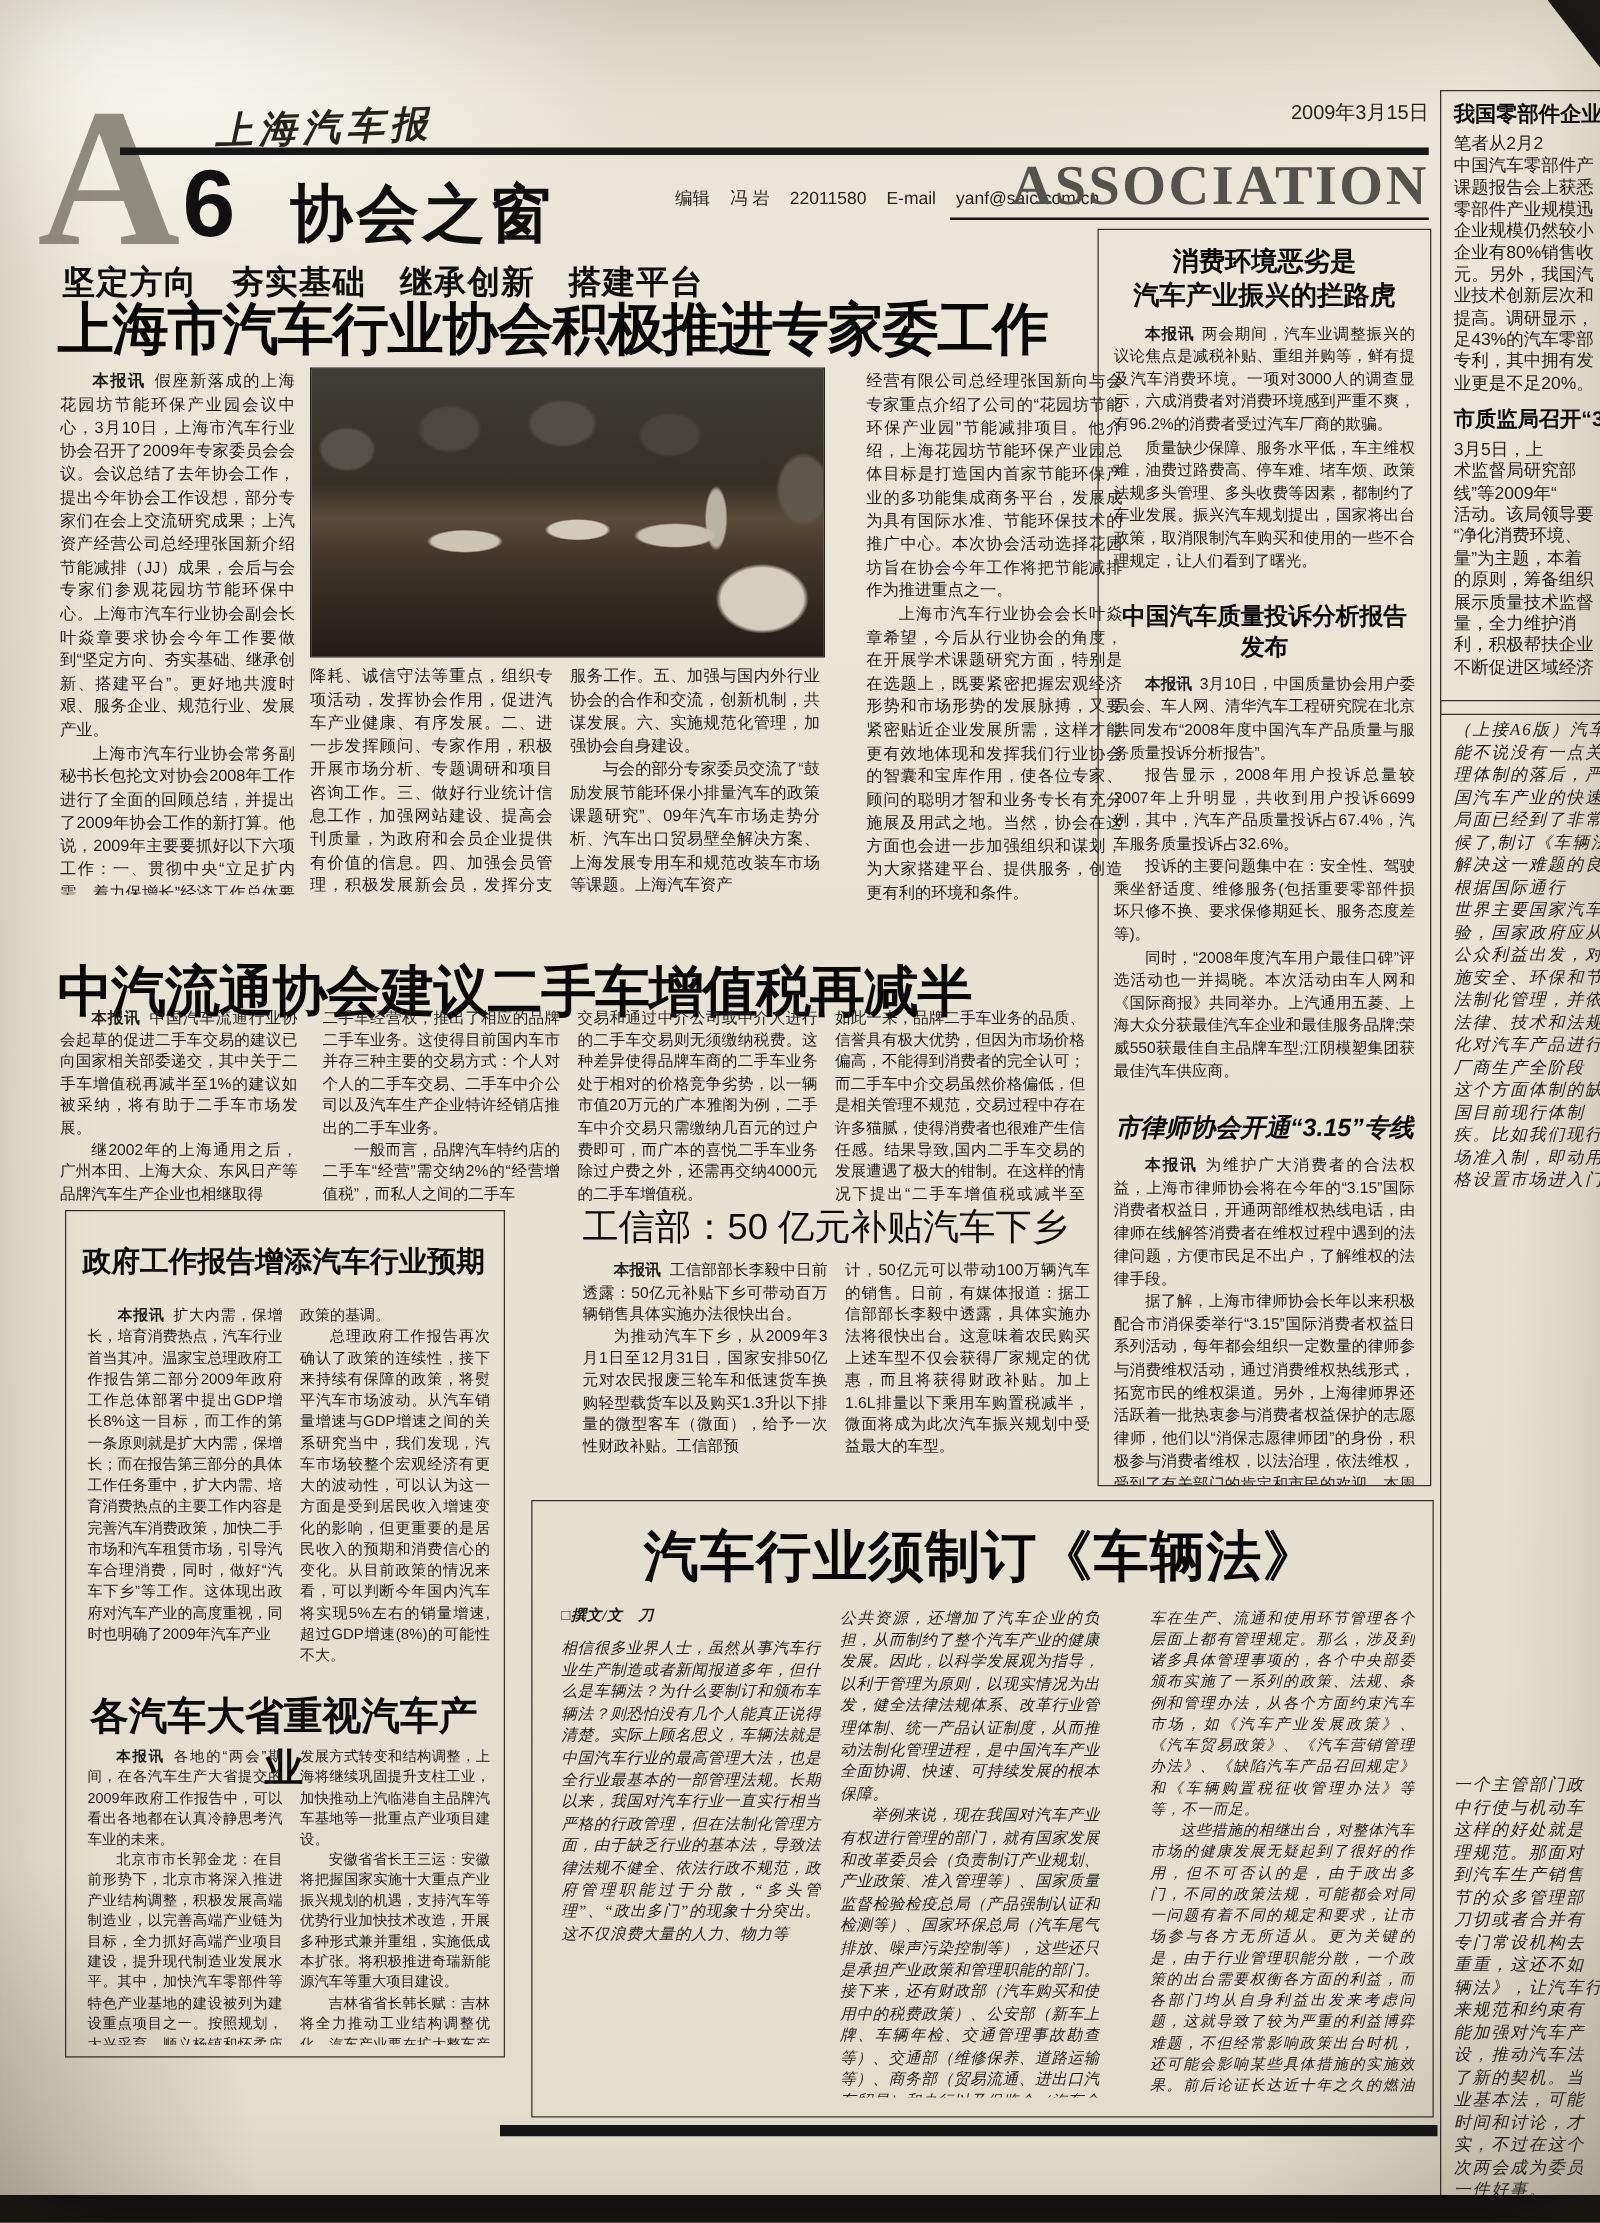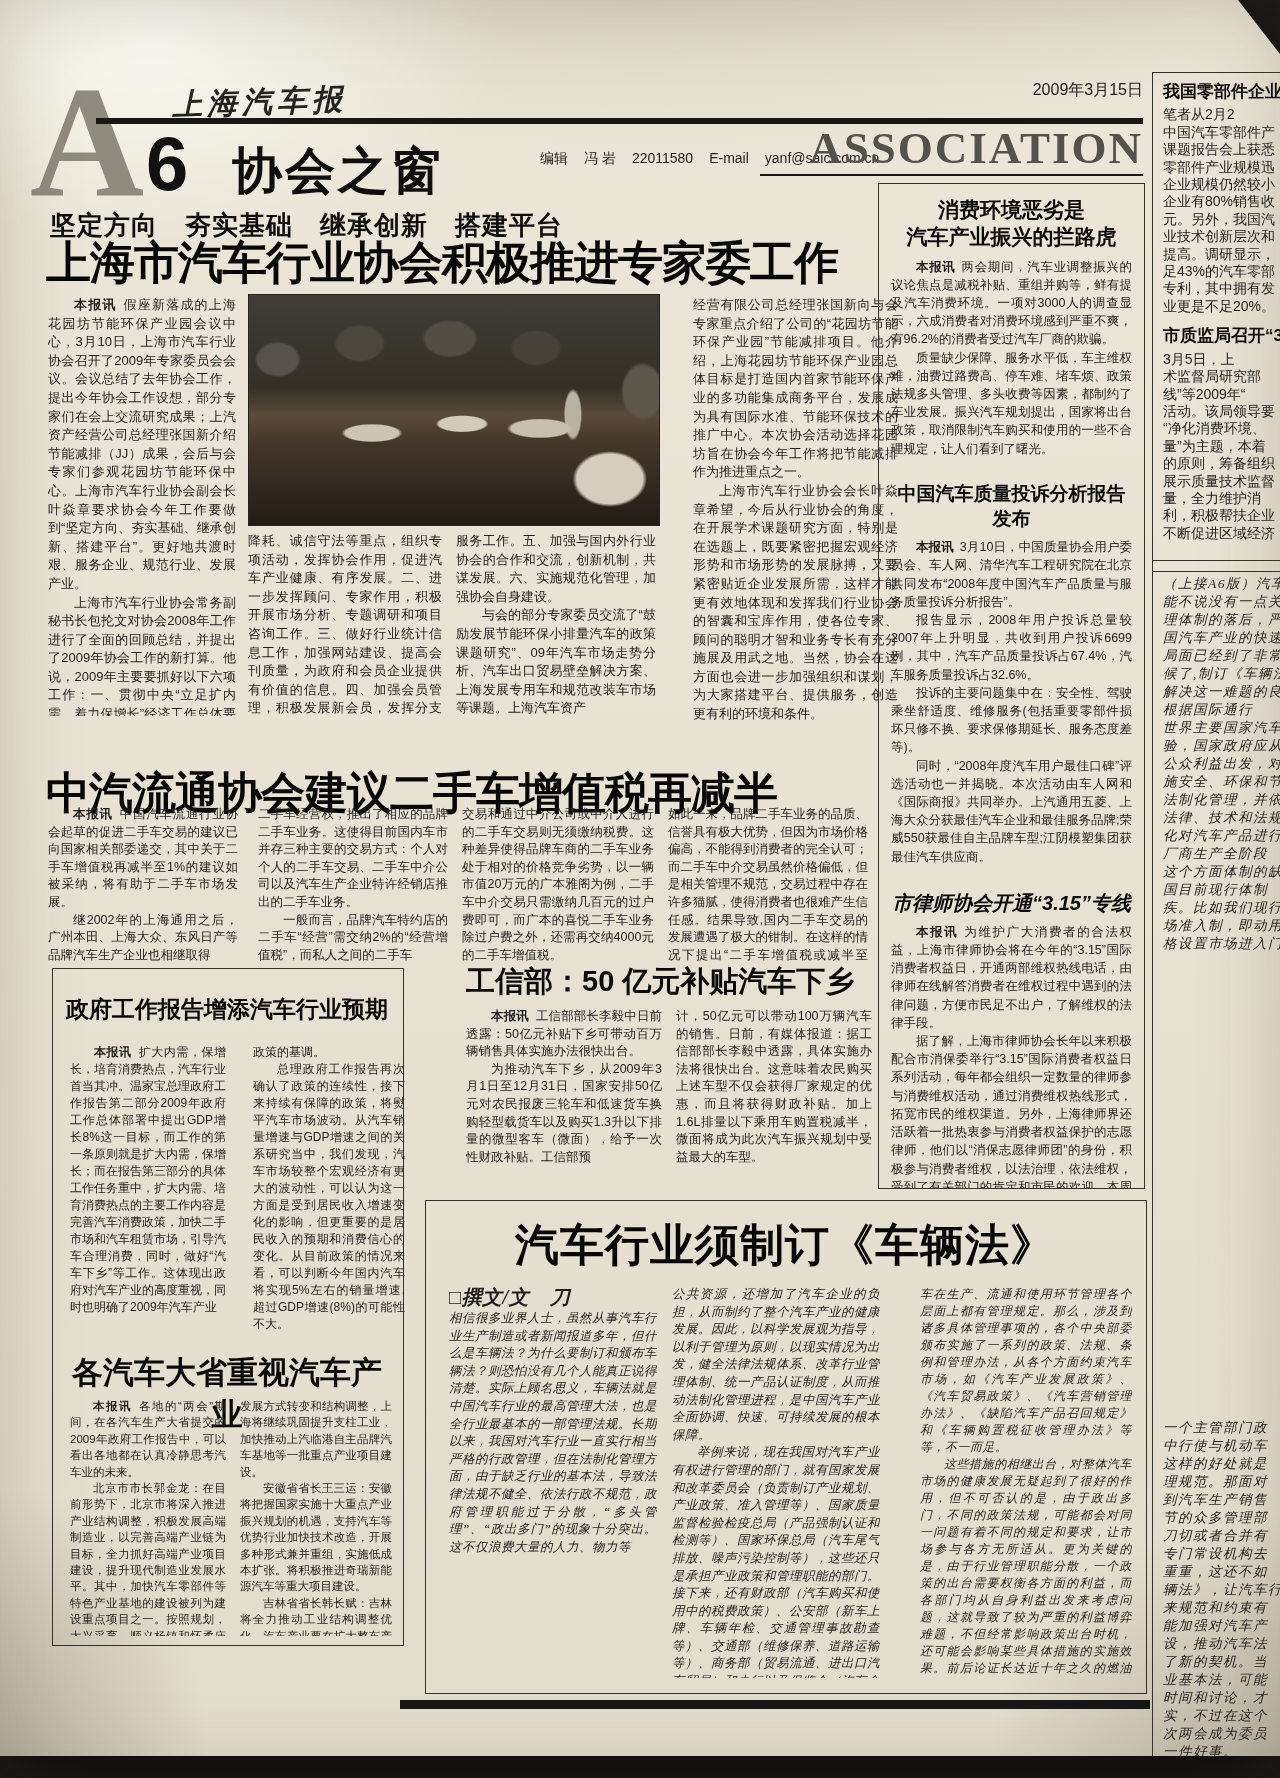--- a/index.html
+++ b/index.html
@@ -24,21 +24,21 @@
   .assoc{position:absolute;font-family:"Liberation Serif","DejaVu Serif",serif;font-weight:700;
     color:#53524c;letter-spacing:2px;text-align:right;}
   .date{position:absolute;font-size:16px;color:#222;}
   .edrow{position:absolute;font-size:14px;color:#222;white-space:nowrap;}
   .edrow span{margin-right:16px;}
   
   .kicker{position:absolute;font-size:26px;font-weight:800;color:#0d0d0d;letter-spacing:1px;white-space:nowrap;}
   .h-main{position:absolute;font-size:45px;font-weight:900;color:#070707;letter-spacing:-1px;white-space:nowrap;}
   .h-art2{position:absolute;font-size:44px;font-weight:900;color:#070707;letter-spacing:-1px;white-space:nowrap;}
   .h-box{position:absolute;font-weight:900;color:#0a0a0a;text-align:center;}
-  .h-miit{position:absolute;font-size:29px;font-weight:700;color:#0a0a0a;white-space:nowrap;}
+  .h-miit{position:absolute;font-size:29px;font-weight:400;color:#0a0a0a;white-space:nowrap;}
   .h-vlaw{position:absolute;font-size:44px;font-weight:900;color:#070707;text-align:center;letter-spacing:1px;}
   
   .col{position:absolute;font-size:13px;line-height:18.6px;text-align:justify;color:#1d1d1d;overflow:hidden;}
   .col p{margin:0;text-indent:2em;}
   .col .ll{margin-right:7px;font-weight:700;}
   .cont .plist p:first-child{text-indent:0;}
   .sm{font-size:12.5px;line-height:17.6px;}
   .xs{font-size:12px;line-height:17px;}
   .xxs{font-size:11.5px;line-height:16.4px;}
   
@@ -144,21 +144,21 @@
     <div class="plist">
         <p>如此一来，品牌二手车业务的品质、信誉具有极大优势，但因为市场价格偏高，不能得到消费者的完全认可；而二手车中介交易虽然价格偏低，但是相关管理不规范，交易过程中存在许多猫腻，使得消费者也很难产生信任感。结果导致,国内二手车交易的发展遭遇了极大的钳制。在这样的情况下提出“二手车增值税或减半至1%”的二手车行业政策，将直接降低品牌二手车交易成本，进而活跃二手车市场。</p>
       </div>
   </div>
 
   <div class="nbox" style="left:52px;top:968px;width:350px;height:676px;"></div>
   <div class="h-box" style="left:62px;top:994px;width:330px;font-size:23px;">政府工作报告增添汽车行业预期</div>
   <div class="col xs" style="left:70px;top:1044px;width:156px;height:298px;">
     <p class="lede"><b class="ll">本报讯</b><span>扩大内需，保增长，培育消费热点，汽车行业首当其冲。温家宝总理政府工作报告第二部分2009年政府工作总体部署中提出GDP增长8%这一目标，而工作的第一条原则就是扩大内需，保增长；而在报告第三部分的具体工作任务重中，扩大内需、培育消费热点的主要工作内容是完善汽车消费政策，加快二手市场和汽车租赁市场，引导汽车合理消费，同时，做好“汽车下乡”等工作。这体现出政府对汽车产业的高度重视，同时也明确了2009年汽车产业</span></p>
   </div>
-  <div class="col cont xs" style="left:240px;top:1044px;width:152px;height:298px;margin-left:13px;">
+  <div class="col cont xs" style="left:240px;top:1044px;width:152px;height:298px;">
     <div class="plist">
         <p>政策的基调。</p>
         <p>总理政府工作报告再次确认了政策的连续性，接下来持续有保障的政策，将熨平汽车市场波动。从汽车销量增速与GDP增速之间的关系研究当中，我们发现，汽车市场较整个宏观经济有更大的波动性，可以认为这一方面是受到居民收入增速变化的影响，但更重要的是居民收入的预期和消费信心的变化。从目前政策的情况来看，可以判断今年国内汽车将实现5%左右的销量增速,超过GDP增速(8%)的可能性不大。</p>
       </div>
   </div>
 
   <div class="h-box" style="left:62px;top:1352px;width:330px;font-size:31px;">各汽车大省重视汽车产业</div>
   <div class="col xxs" style="left:70px;top:1398px;width:156px;height:238px;">
     <p class="lede"><b class="ll">本报讯</b><span>各地的“两会”期间，在各汽车生产大省提交的2009年政府工作报告中，可以看出各地都在认真冷静思考汽车业的未来。</span></p>
     <div class="plist">
@@ -181,21 +181,21 @@
       </div>
   </div>
   <div class="col cont sm" style="left:676px;top:1008px;width:196px;height:184px;">
     <div class="plist">
         <p>计，50亿元可以带动100万辆汽车的销售。日前，有媒体报道：据工信部部长李毅中透露，具体实施办法将很快出台。这意味着农民购买上述车型不仅会获得厂家规定的优惠，而且将获得财政补贴。加上1.6L排量以下乘用车购置税减半，微面将成为此次汽车振兴规划中受益最大的车型。</p>
       </div>
   </div>
 
   <div class="nbox" style="left:425px;top:1200px;width:720px;height:492px;"></div>
   <div class="h-vlaw" style="left:445px;top:1216px;width:680px;">汽车行业须制订《车辆法》</div>
-  <div class="abs kai" style="left:449px;top:1284px;font-size:20px;font-weight:700;">□撰文/文　刀</div>
+  <div class="abs kai" style="left:449px;top:1284px;font-size:12px;font-weight:700;">□撰文/文　刀</div>
   <div class="col cont kai sm" style="left:449px;top:1310px;width:208px;height:368px;">
     <div class="plist">
         <p>相信很多业界人士，虽然从事汽车行业生产制造或者新闻报道多年，但什么是车辆法？为什么要制订和颁布车辆法？则恐怕没有几个人能真正说得清楚。实际上顾名思义，车辆法就是中国汽车行业的最高管理大法，也是全行业最基本的一部管理法规。长期以来，我国对汽车行业一直实行相当严格的行政管理，但在法制化管理方面，由于缺乏行业的基本法，导致法律法规不健全、依法行政不规范，政府管理职能过于分散，“多头管理”、“政出多门”的现象十分突出。这不仅浪费大量的人力、物力等</p>
       </div>
   </div>
   <div class="col cont kai sm" style="left:672px;top:1286px;width:208px;height:392px;">
     <div class="plist">
         <p>公共资源，还增加了汽车企业的负担，从而制约了整个汽车产业的健康发展。因此，以科学发展观为指导，以利于管理为原则，以现实情况为出发，健全法律法规体系、改革行业管理体制、统一产品认证制度，从而推动法制化管理进程，是中国汽车产业全面协调、快速、可持续发展的根本保障。</p>
         <p>举例来说，现在我国对汽车产业有权进行管理的部门，就有国家发展和改革委员会（负责制订产业规划、产业政策、准入管理等）、国家质量监督检验检疫总局（产品强制认证和检测等）、国家环保总局（汽车尾气排放、噪声污染控制等），这些还只是承担产业政策和管理职能的部门。接下来，还有财政部（汽车购买和使用中的税费政策）、公安部（新车上牌、车辆年检、交通管理事故勘查等）、交通部（维修保养、道路运输等）、商务部（贸易流通、进出口汽车贸易）和央行以及保监会（汽车金融与保险等），它们多多少少对汽</p>
       </div>

